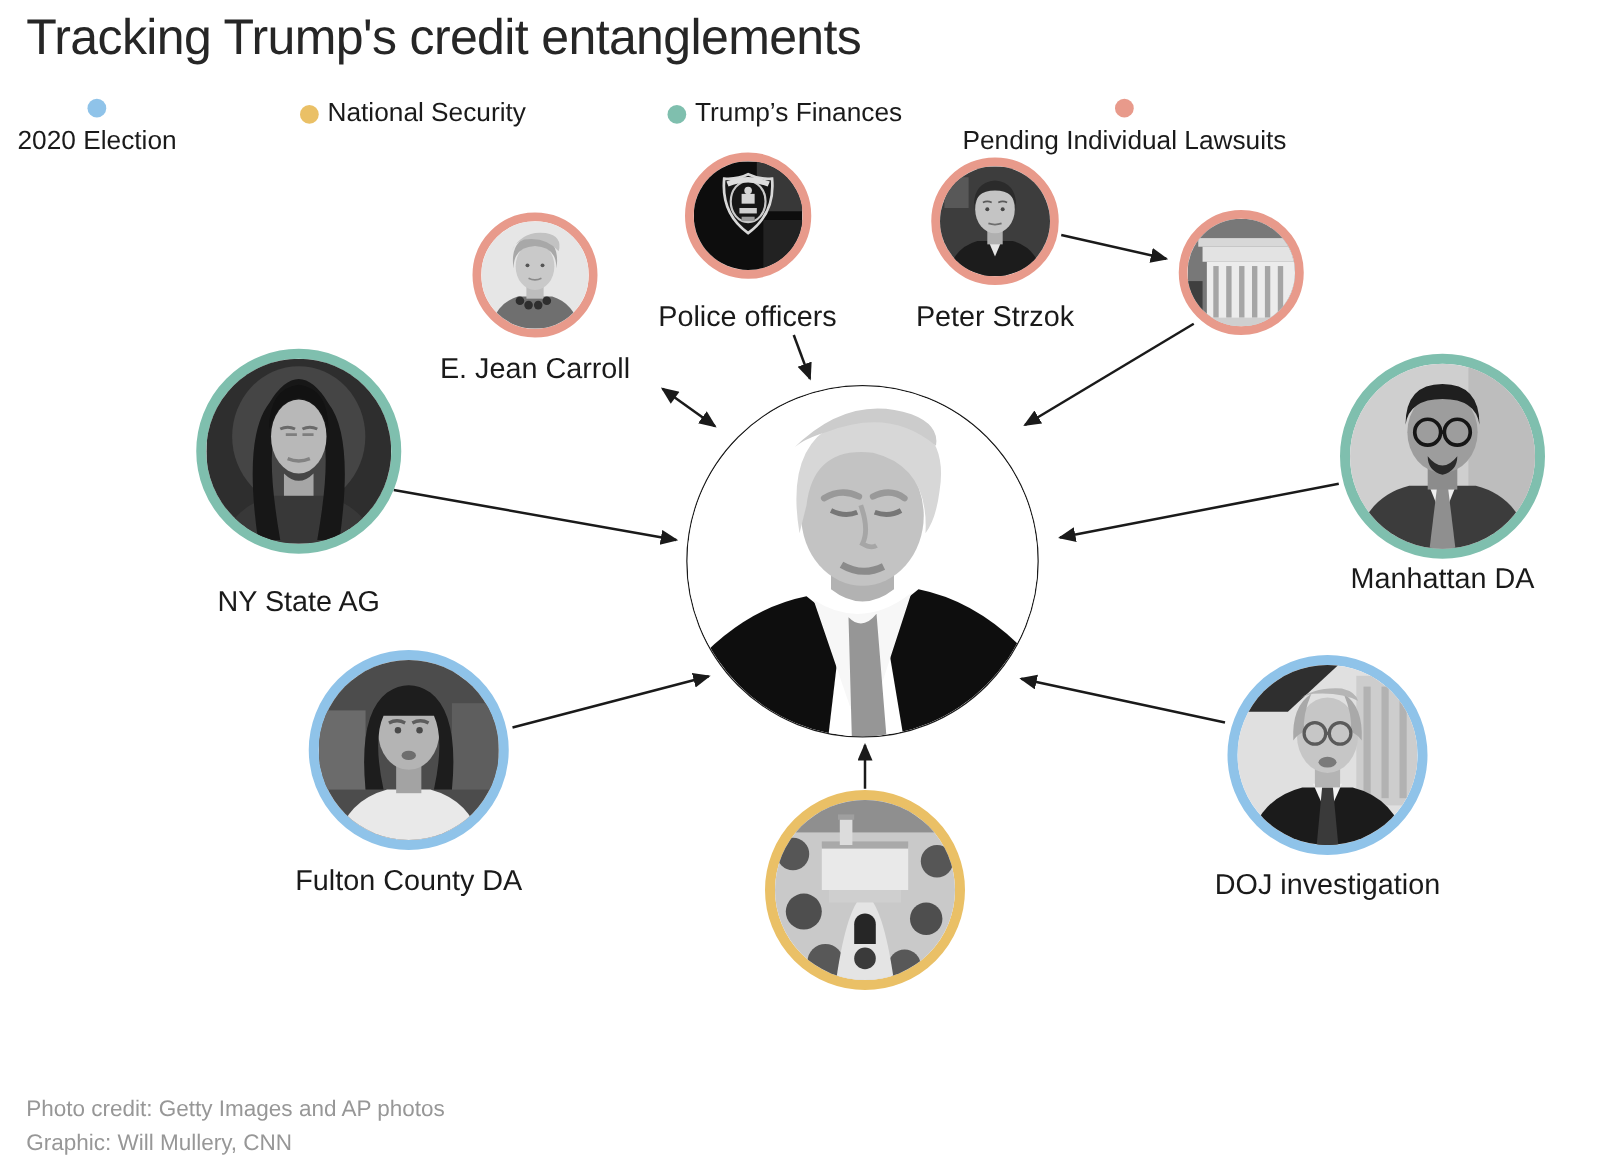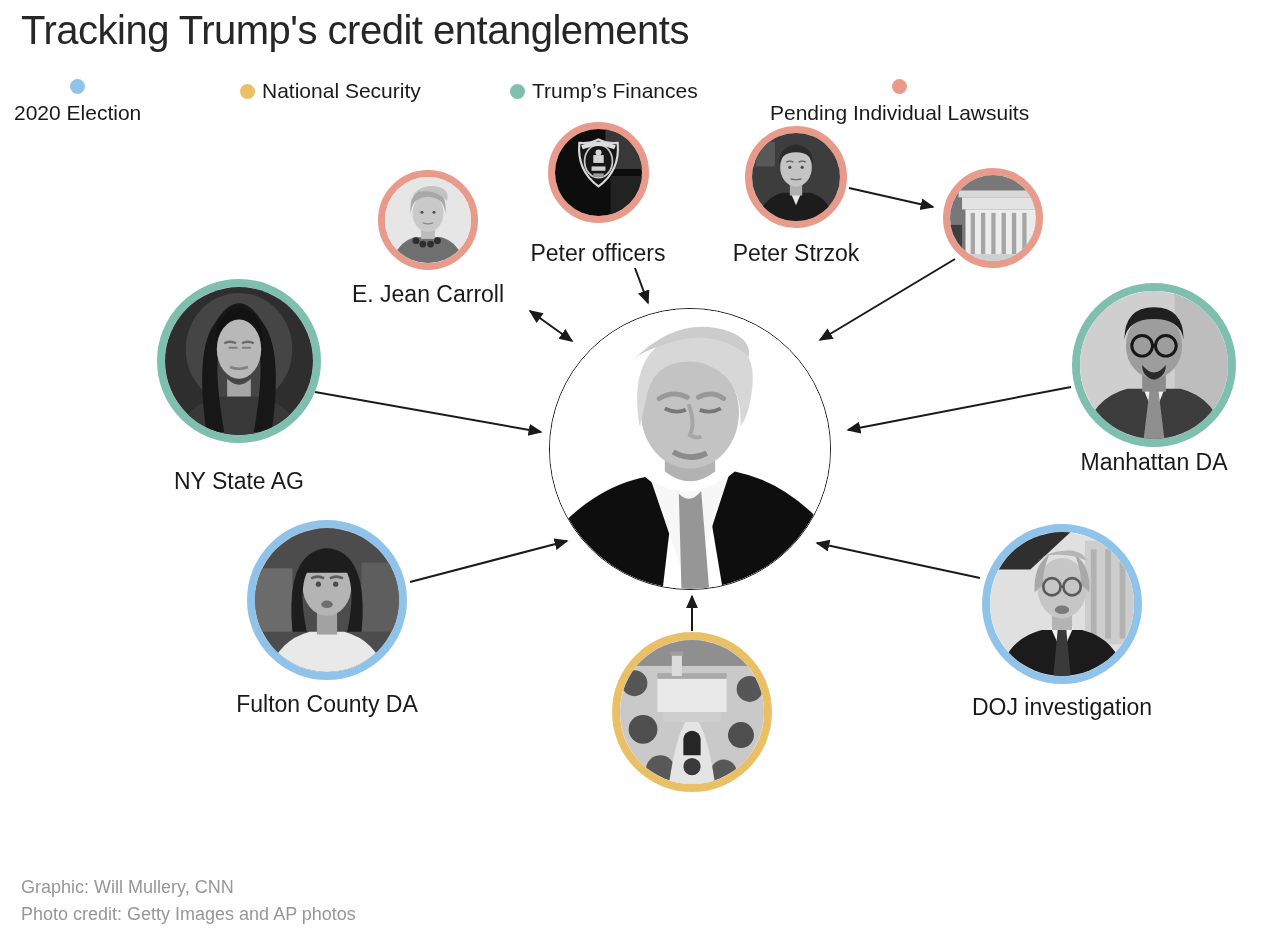--- a/index.html
+++ b/index.html
@@ -40,21 +40,21 @@
 
 <div class="legend" id="legend">
     <div class="legend-item" style="left: 14px; flex-direction: column;">
       <span class="legend-dot" style="background: rgb(143, 195, 233);"></span>
       <span>2020 Election</span>
     </div>
     <div class="legend-item" style="left: 240px;">
       <span class="legend-dot" style="background: rgb(234, 192, 102);"></span>
       <span>National Security</span>
     </div>
-    <div class="legend-item" style="left: 510px; text-align: center;">
+    <div class="legend-item" style="left: 534px; text-align: center;">
       <span class="legend-dot" style="background: rgb(127, 191, 174);"></span>
       <span>Trump’s Finances</span>
     </div>
     <div class="legend-item" style="left: 770px; flex-direction: column;">
       <span class="legend-dot" style="background: rgb(232, 154, 139);"></span>
       <span>Pending Individual Lawsuits</span>
     </div>
   </div>
 
 <div class="diagram" id="diagram">
@@ -121,21 +121,21 @@
         <rect x="64" y="54" width="36" height="46" fill="#222222"></rect>
         <path d="M50 12 Q60 17 72 16 Q75 48 50 66 Q25 48 28 16 Q40 17 50 12 Z" fill="#161616" stroke="#d8d8d8" stroke-width="2.5"></path>
         <ellipse cx="50" cy="37" rx="16" ry="19" fill="none" stroke="#c9c9c9" stroke-width="2"></ellipse>
         <path d="M31 21 Q50 13 69 21" fill="none" stroke="#dddddd" stroke-width="5"></path>
         <rect x="44" y="30" width="12" height="9" fill="#d5d5d5"></rect>
         <circle cx="50" cy="27" r="3.5" fill="#d5d5d5"></circle>
         <rect x="42" y="43" width="16" height="5" fill="#cfcfcf"></rect>
         <rect x="44" y="51" width="12" height="4" fill="#9a9a9a"></rect>
       </svg>
     </div>
-    <div class="node-label" style="left: 438px; top: 240px;">Peter officers</div>
+    <div class="node-label" style="left: 438px; top: 240px;">Police officers</div>
     <div class="node" style="left: 745px; top: 126px; width: 102px; height: 102px; border: 7px solid rgb(232, 154, 139);">
       <svg viewBox="0 0 100 100" preserveAspectRatio="none">
         <rect width="100" height="100" fill="#3d3d3d"></rect>
         <rect x="4" y="10" width="22" height="28" fill="#585858"></rect>
         <path d="M6 100 Q12 74 34 68 L66 68 Q88 74 94 100 Z" fill="#1c1c1c"></path>
         <path d="M44 68 L50 82 L56 68 Z" fill="#e6e6e6"></path>
         <rect x="43" y="55" width="14" height="16" fill="#b0b0b0"></rect>
         <ellipse cx="50" cy="39" rx="18" ry="22" fill="#c4c4c4"></ellipse>
         <path d="M31 40 Q29 15 50 13 Q71 15 69 40 Q69 22 50 22 Q31 22 31 40 Z" fill="#2b2b2b"></path>
         <circle cx="43" cy="39" r="1.8" fill="#474747"></circle>
@@ -252,15 +252,15 @@
         <rect x="36" y="10" width="7" height="15" fill="#dcdcdc"></rect>
         <rect x="35" y="8" width="9" height="3" fill="#9f9f9f"></rect>
         <path d="M30 50 h40 v7 h-40 z" fill="#cfcfcf"></path>
         <path d="M44 80 v-11 a6 6 0 0 1 12 0 v11 z" fill="#262626"></path>
         <circle cx="50" cy="88" r="6" fill="#3a3a3a"></circle>
       </svg>
     </div>
   </div>
 
 <div class="footer">
+  <div>Photo credit: Getty Images and AP photos</div>
   <div>Graphic: Will Mullery, CNN</div>
-  <div>Photo credit: Getty Images and AP photos</div>
 </div>
 
 </body></html>

